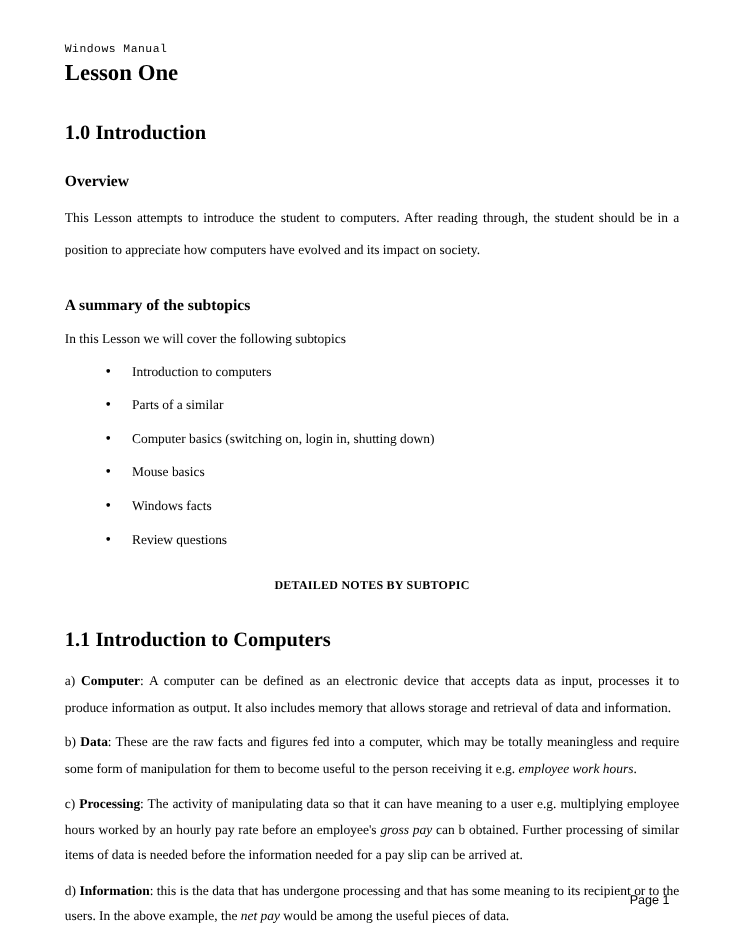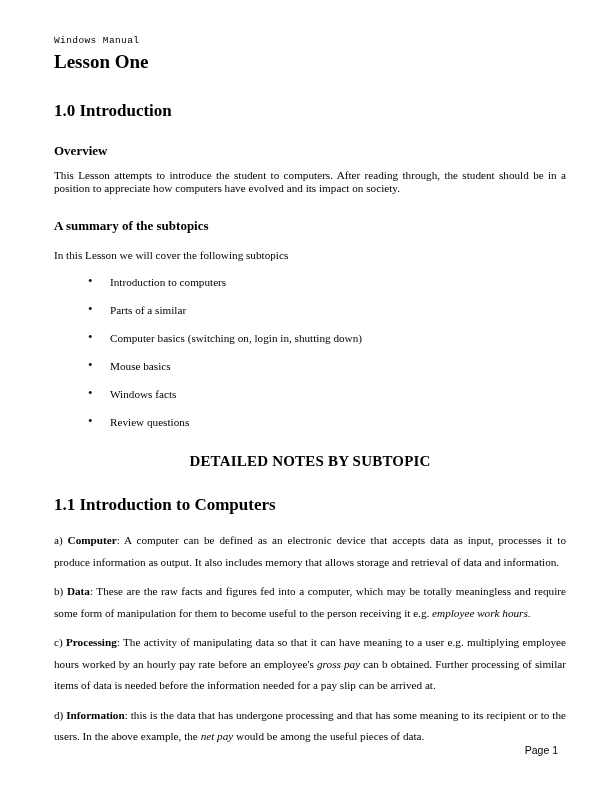--- a/index.html
+++ b/index.html
@@ -50,21 +50,21 @@
     line-height: 18px;
   }
   .h2-sub {
     font-size: 13px;
     font-weight: bold;
     margin: 22px 0 0 0;
     line-height: 18px;
   }
   .para {
     font-size: 11.2px;
-    line-height: 13px;
+    line-height: 27px;
     text-align: justify;
     margin: 9px 0 0 0;
   }
   .para-intro {
     font-size: 11.2px;
     line-height: 21px;
     margin: 10px 0 0 0;
   }
   ul.subtopics {
     margin: 8px 0 0 0;
@@ -80,21 +80,21 @@
   }
   ul.subtopics li::before {
     content: "\2022";
     position: absolute;
     left: 0;
     top: -1px;
     font-size: 13px;
   }
   .centered-heading {
     text-align: center;
-    font-size: 15px;
+    font-size: 10px;
     font-weight: bold;
     margin: 22px 0 0 0;
     letter-spacing: 0.2px;
     line-height: 18px;
   }
   .h1-sub {
     font-size: 17px;
     font-weight: bold;
     margin: 24px 0 0 0;
     line-height: 22px;

